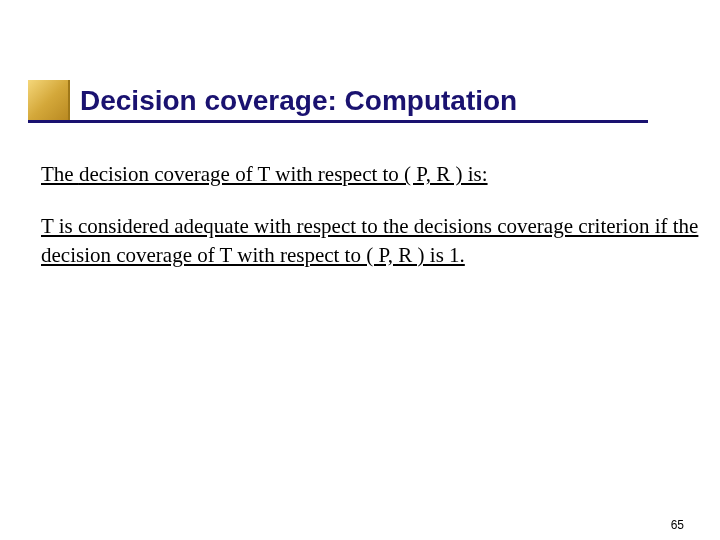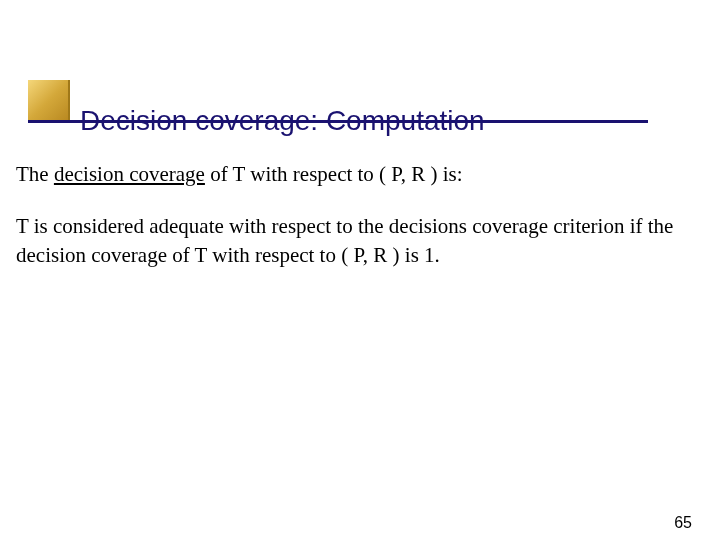--- a/index.html
+++ b/index.html
@@ -28,44 +28,44 @@
       height: 3px;
       background: #1a1270;
     }
     .title {
       position: absolute;
       left: 80px;
       top: 85px;
       font-family: Arial, Helvetica, sans-serif;
       font-size: 28px;
       color: #1a1270;
-      font-weight: normal;
-      margin-top: 20px;
+      font-weight: bold;
     }
     .content {
       position: absolute;
-      left: 16px;
+      left: 41px;
       top: 160px;
       width: 660px;
       font-size: 21px;
       color: #000;
       line-height: 1.35;
+      text-decoration: underline;
     }
     .para {
       margin-bottom: 24px;
     }
     .underline {
       text-decoration: underline;
     }
     .page-num {
       position: absolute;
-      right: 28px;
+      right: 36px;
       bottom: 8px;
       font-family: Arial, sans-serif;
-      font-size: 16px;
+      font-size: 12px;
       color: #000;
     }
   </style>
 </head>
 <body>
 
 <div class="header-block"></div>
 <div class="header-line"></div>
 <div class="title">Decision coverage: Computation</div>
 

